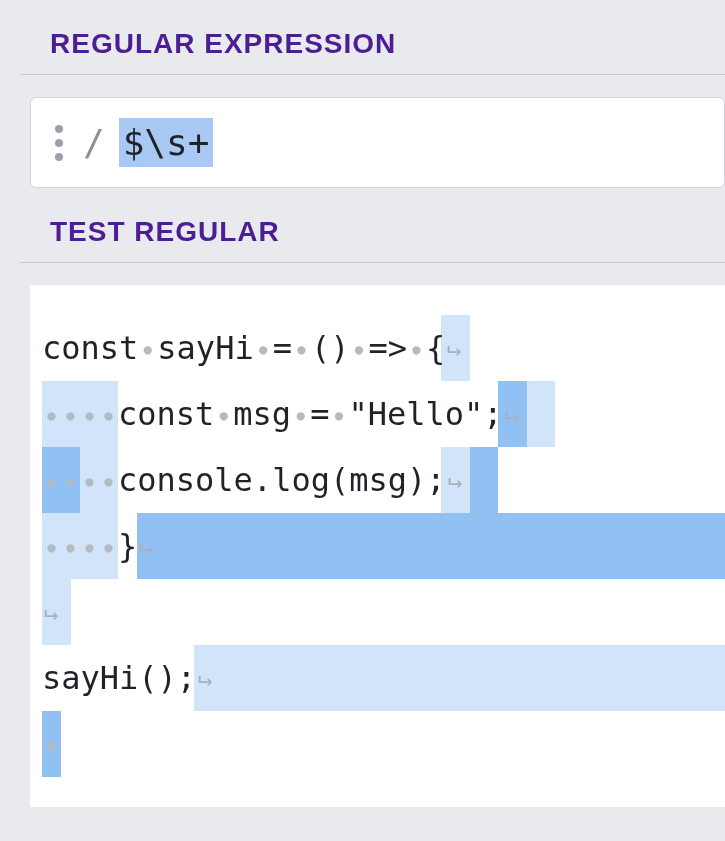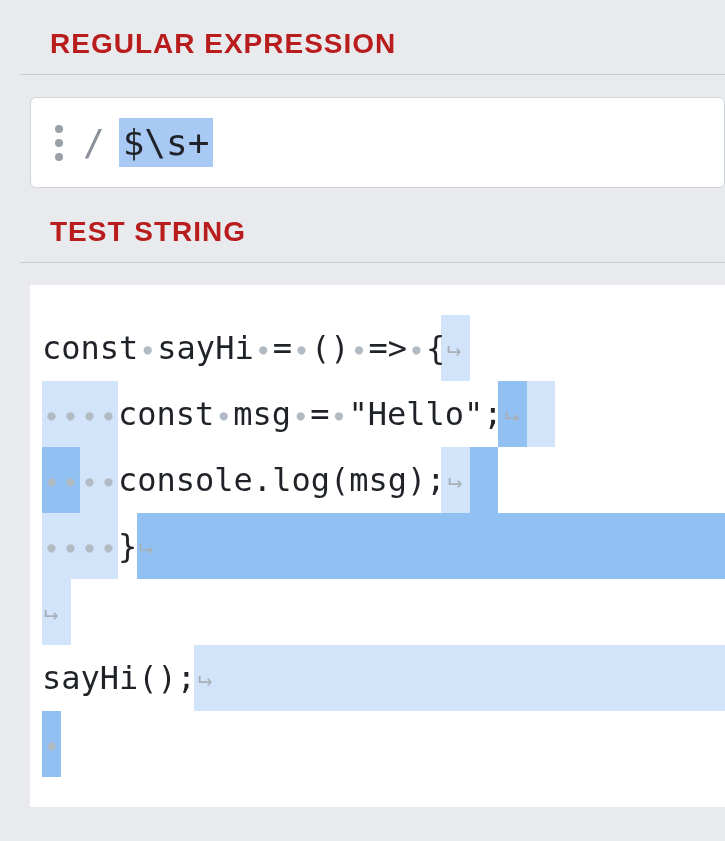--- a/index.html
+++ b/index.html
@@ -4,21 +4,21 @@
 <style>
   * { box-sizing: border-box; margin: 0; padding: 0; }
   body {
     background: #e8eaed;
     font-family: -apple-system, BlinkMacSystemFont, "Segoe UI", Arial, sans-serif;
     width: 725px;
     height: 841px;
     overflow: hidden;
   }
   .section-header {
-    color: #b91c1c;
+    color: #4c1d95;
     font-weight: 600;
     font-size: 28px;
     letter-spacing: 1px;
     padding: 28px 30px 14px 30px;
     border-bottom: 1px solid #c8ccd0;
     margin: 0 0 0 20px;
   }
   .regex-box {
     background: #fff;
     border: 1px solid #d0d4d8;
@@ -119,21 +119,21 @@
 <div class="regex-box">
   <div class="kebab">
     <span class="dot"></span>
       <span class="dot"></span>
       <span class="dot"></span>
   </div>
   <span class="delim">/</span>
   <span class="regex-input">$\s+</span>
 </div>
 
-<div class="section-header">TEST STRING</div>
+<div class="section-header">TEST REGULAR</div>
 
 <div class="teststring-box" id="ts-box">
     <div class="line"><div class="hl-layer" style="width: 100%;"><span style="width: 399px;"></span><span class="hl a" style="width: 28.5px;"></span></div><div class="txt"><span>c</span><span>o</span><span>n</span><span>s</span><span>t</span><span class="ws-dot"></span><span>s</span><span>a</span><span>y</span><span>H</span><span>i</span><span class="ws-dot"></span><span>=</span><span class="ws-dot"></span><span>(</span><span>)</span><span class="ws-dot"></span><span>=</span><span>&gt;</span><span class="ws-dot"></span><span>{</span><span class="nl"></span></div></div>
     <div class="line"><div class="hl-layer" style="width: 100%;"><span class="hl a" style="width: 76px;"></span><span style="width: 380px;"></span><span class="hl b" style="width: 28.5px;"></span><span class="hl a" style="width: 28.5px;"></span></div><div class="txt"><span class="ws-dot"></span><span class="ws-dot"></span><span class="ws-dot"></span><span class="ws-dot"></span><span>c</span><span>o</span><span>n</span><span>s</span><span>t</span><span class="ws-dot"></span><span>m</span><span>s</span><span>g</span><span class="ws-dot"></span><span>=</span><span class="ws-dot"></span><span>"</span><span>H</span><span>e</span><span>l</span><span>l</span><span>o</span><span>"</span><span>;</span><span class="nl"></span></div></div>
     <div class="line"><div class="hl-layer" style="width: 100%;"><span class="hl b" style="width: 38px;"></span><span class="hl a" style="width: 38px;"></span><span style="width: 323px;"></span><span class="hl a" style="width: 28.5px;"></span><span class="hl b" style="width: 28.5px;"></span></div><div class="txt"><span class="ws-dot"></span><span class="ws-dot"></span><span class="ws-dot"></span><span class="ws-dot"></span><span>c</span><span>o</span><span>n</span><span>s</span><span>o</span><span>l</span><span>e</span><span>.</span><span>l</span><span>o</span><span>g</span><span>(</span><span>m</span><span>s</span><span>g</span><span>)</span><span>;</span><span class="nl"></span></div></div>
     <div class="line"><div class="hl-layer" style="width: 100%;"><span class="hl a" style="width: 76px;"></span><span style="width: 19px;"></span><span class="hl b" style="flex: 1 1 0%;"></span></div><div class="txt"><span class="ws-dot"></span><span class="ws-dot"></span><span class="ws-dot"></span><span class="ws-dot"></span><span>}</span><span class="nl"></span></div></div>
     <div class="line"><div class="hl-layer" style="width: 100%;"><span style="width: 0px;"></span><span class="hl a" style="width: 28.5px;"></span></div><div class="txt"><span class="nl"></span></div></div>
     <div class="line"><div class="hl-layer" style="width: 100%;"><span style="width: 152px;"></span><span class="hl a" style="flex: 1 1 0%;"></span></div><div class="txt"><span>s</span><span>a</span><span>y</span><span>H</span><span>i</span><span>(</span><span>)</span><span>;</span><span class="nl"></span></div></div>
     <div class="line"><div class="hl-layer" style="width: 100%;"><span class="hl b" style="width: 19px;"></span><span style="width: 0px;"></span></div><div class="txt"><span class="ws-dot"></span></div></div>
   </div>

